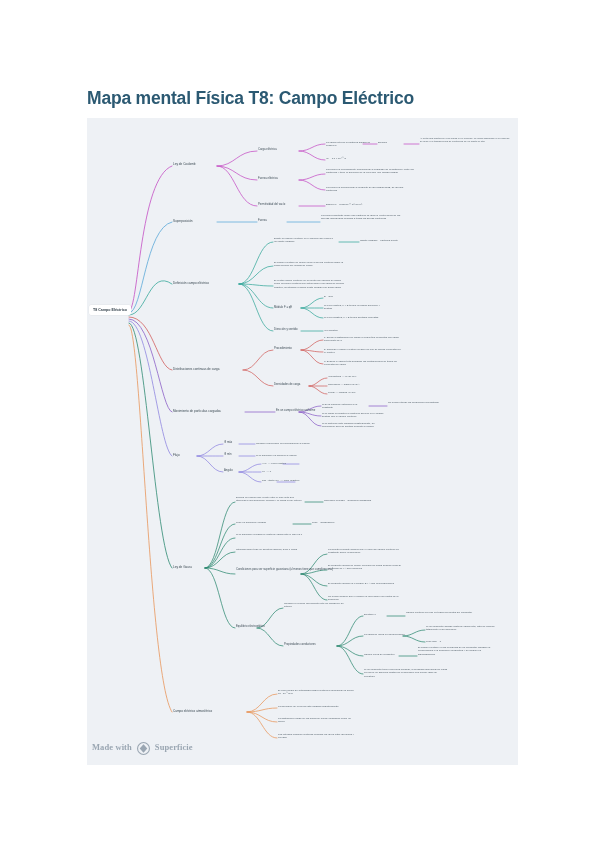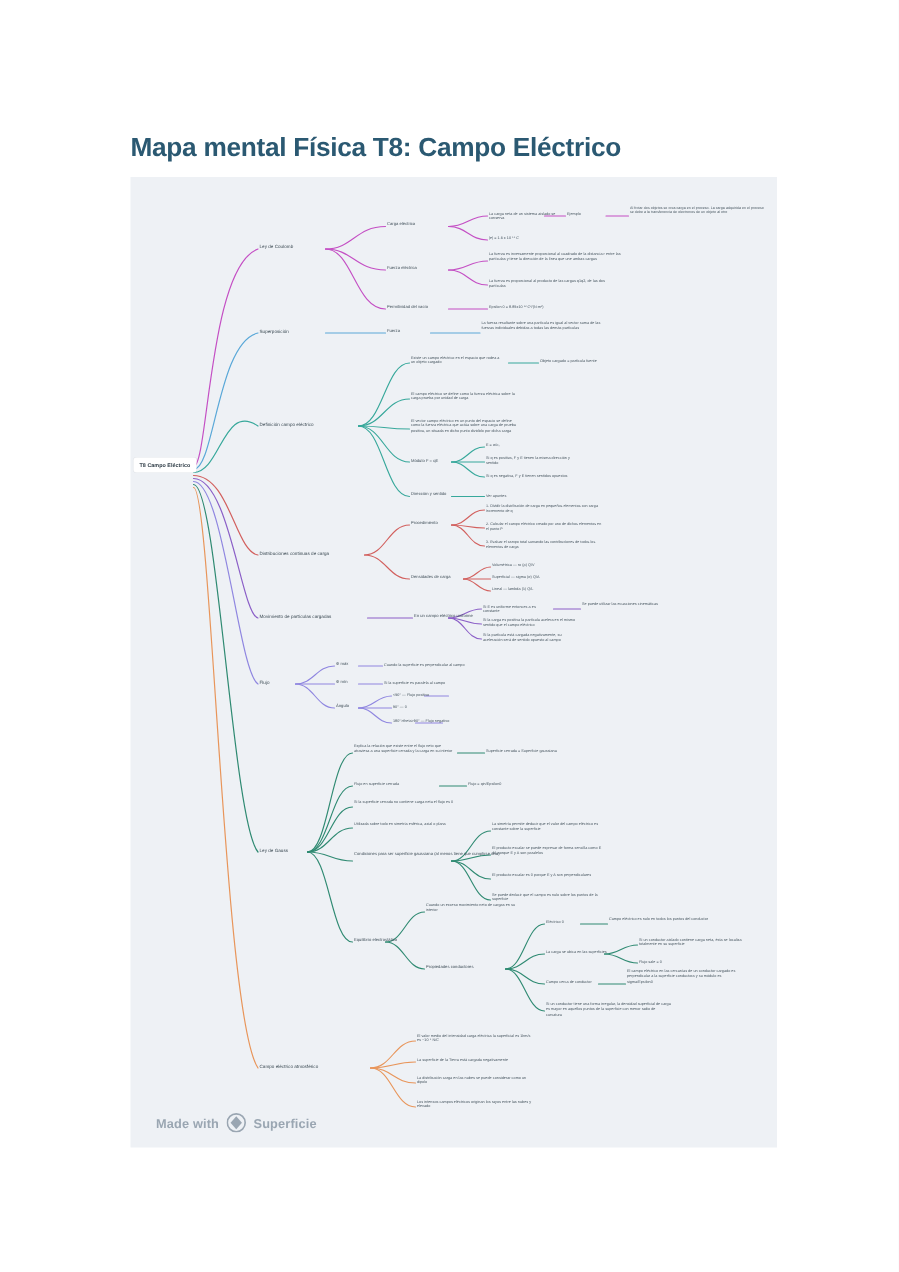--- a/index.html
+++ b/index.html
@@ -31,23 +31,23 @@
     box-shadow:0 0 0 0.4px rgba(0,0,0,0.05);
     white-space:nowrap;
   }
   .node.lvl1{font-size:3.05px;font-weight:500;color:#37464f;white-space:nowrap;}
   .node.lvl2{font-size:2.75px;color:#3d4c56;white-space:nowrap;}
   .node.lvl3{font-size:2.5px;color:#46555f;}
   .node.lvl4{font-size:2.4px;color:#4a5963;}
   .node.num{font-size:2.45px;color:#46555f;}
   .wrap{white-space:normal;}
   #footer{
-    position:absolute;left:104px;top:742px;
-    display:flex;align-items:center;gap:5px;
-    color:#9aa6b2;font-size:8.5px;font-weight:700;letter-spacing:0.1px;
+    position:absolute;left:92px;top:742px;
+    display:flex;gap:5px;
+    color:#9aa6b2;font-size:8.5px;font-weight:700;letter-spacing:0.1px;font-family:Liberation Serif, serif;
   }
   #footer .mark{
     width:13px;height:13px;position:relative;display:inline-block;
   }
   #footer .mark svg{display:block;}
 </style>
 </head>
 <body>
 
 <div id="page-title">Mapa mental Física T8: Campo Eléctrico</div>

